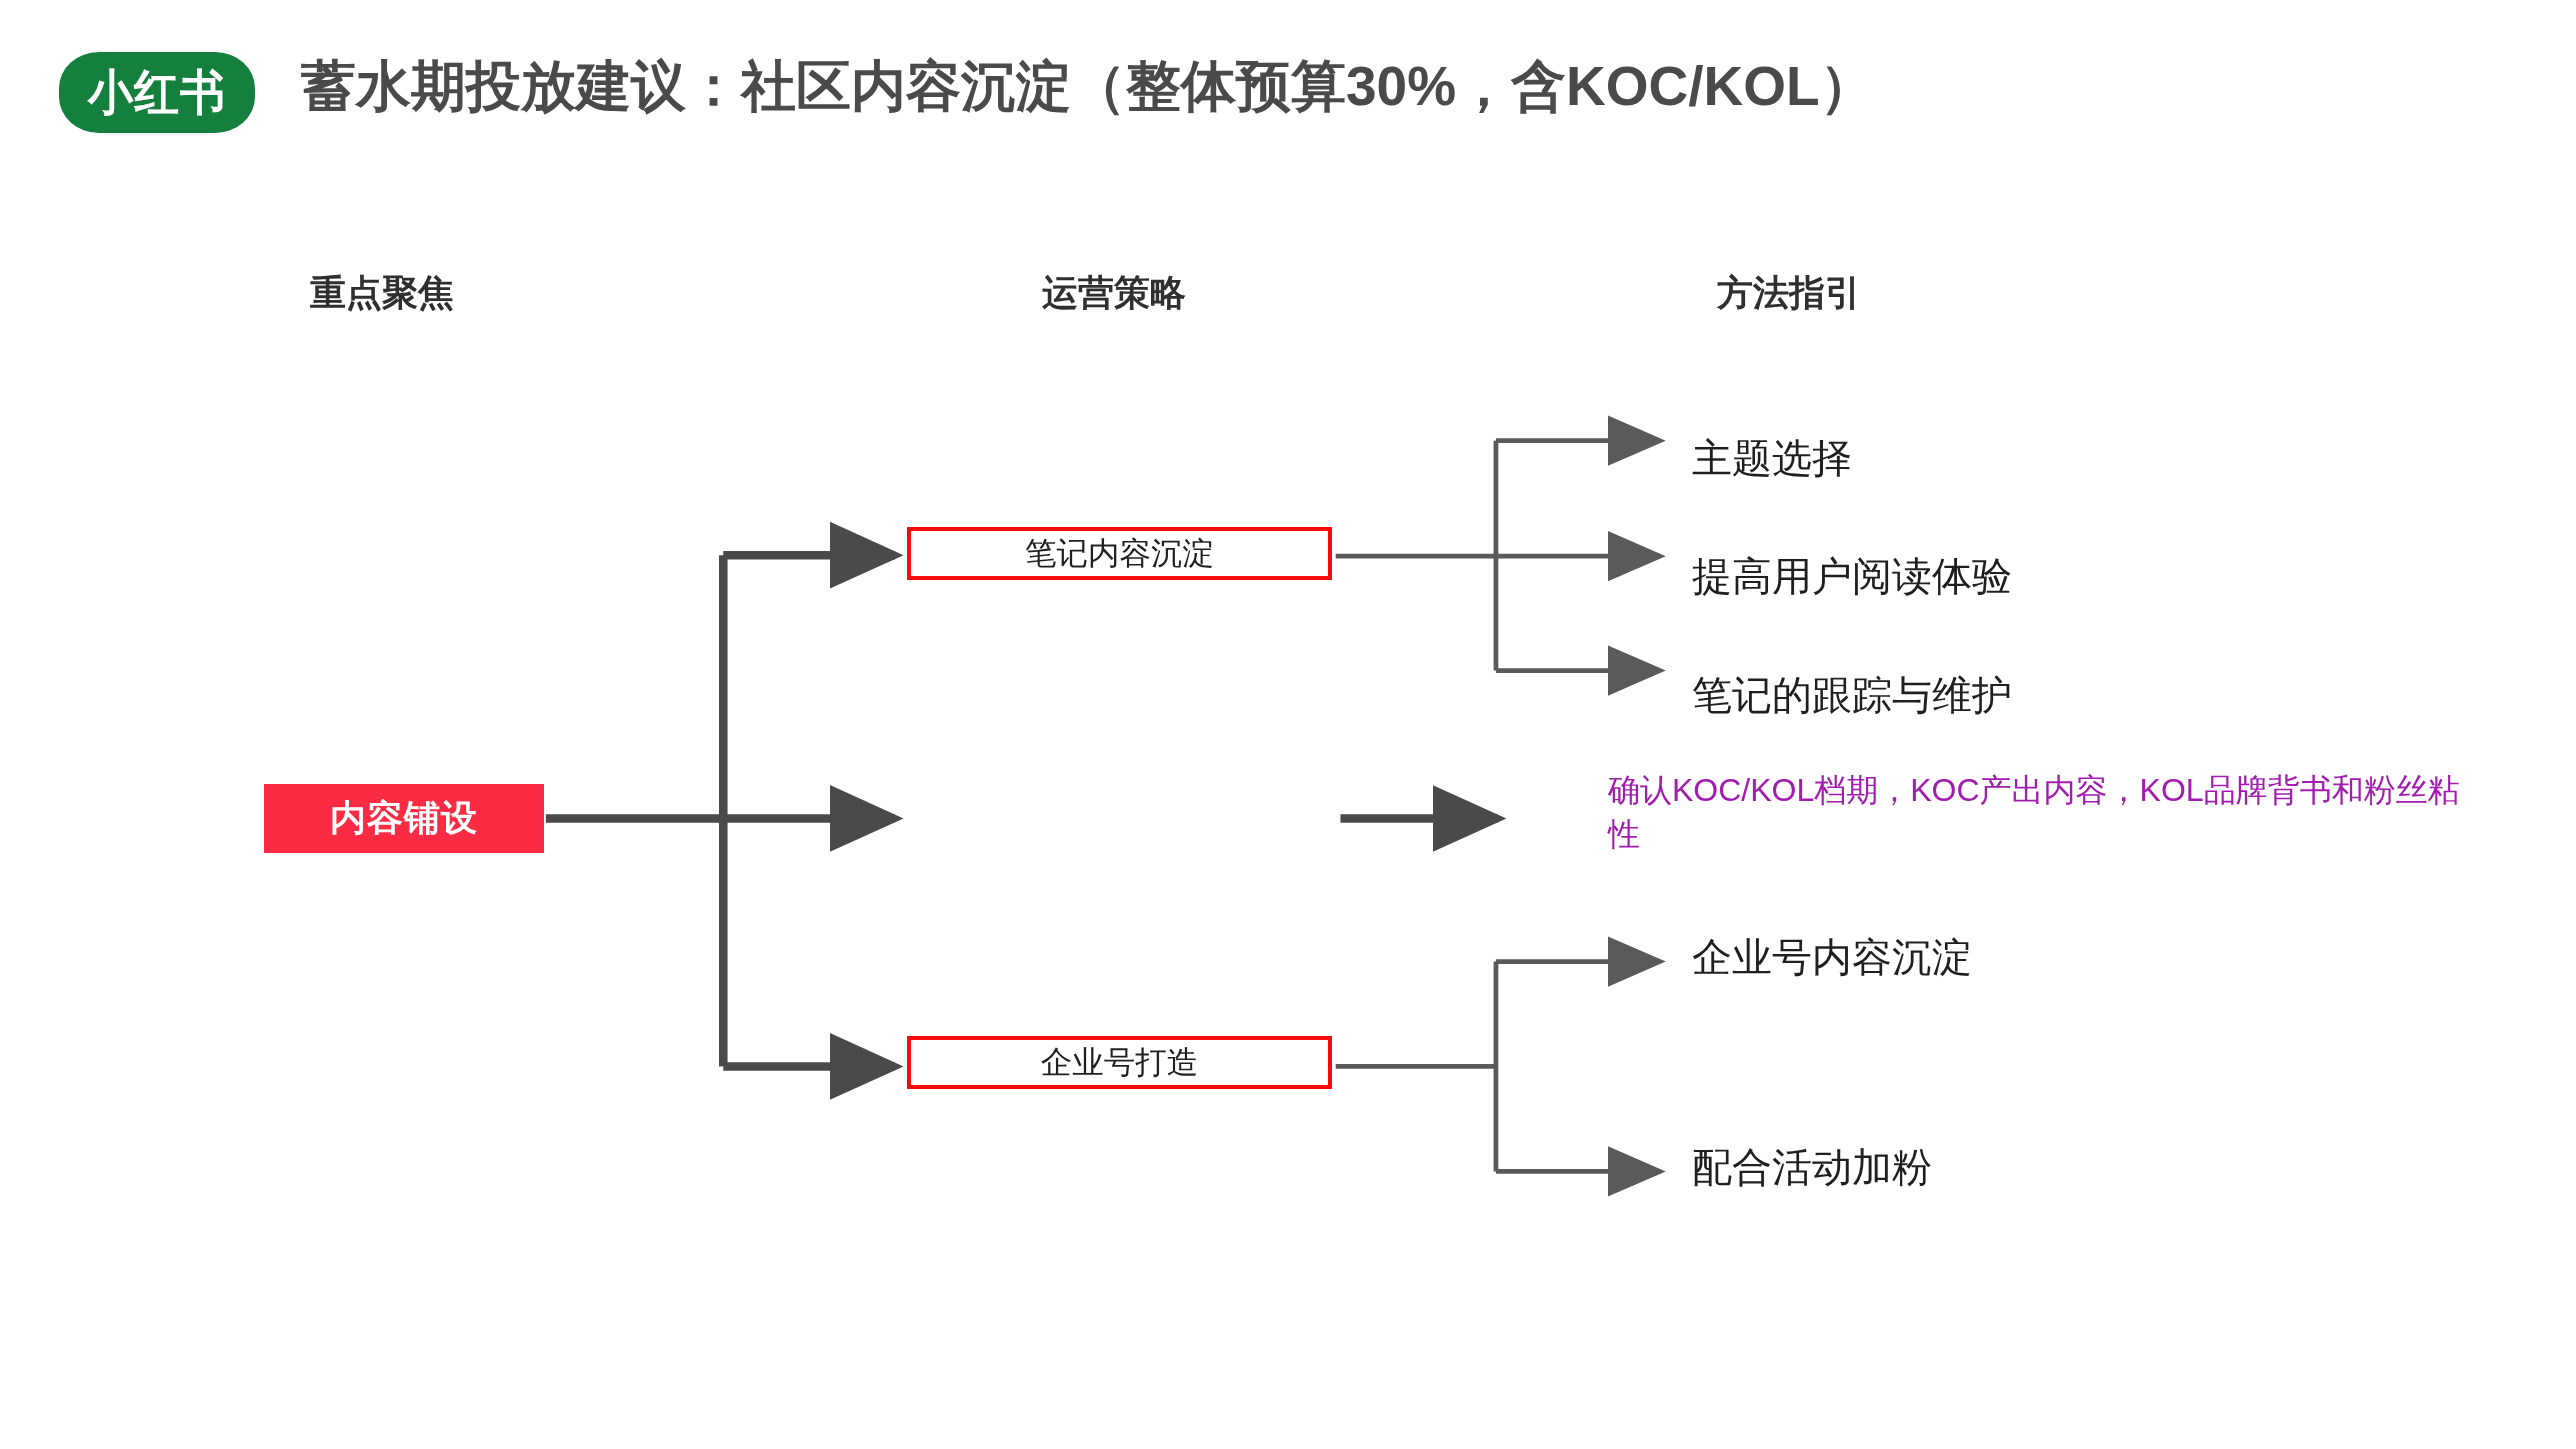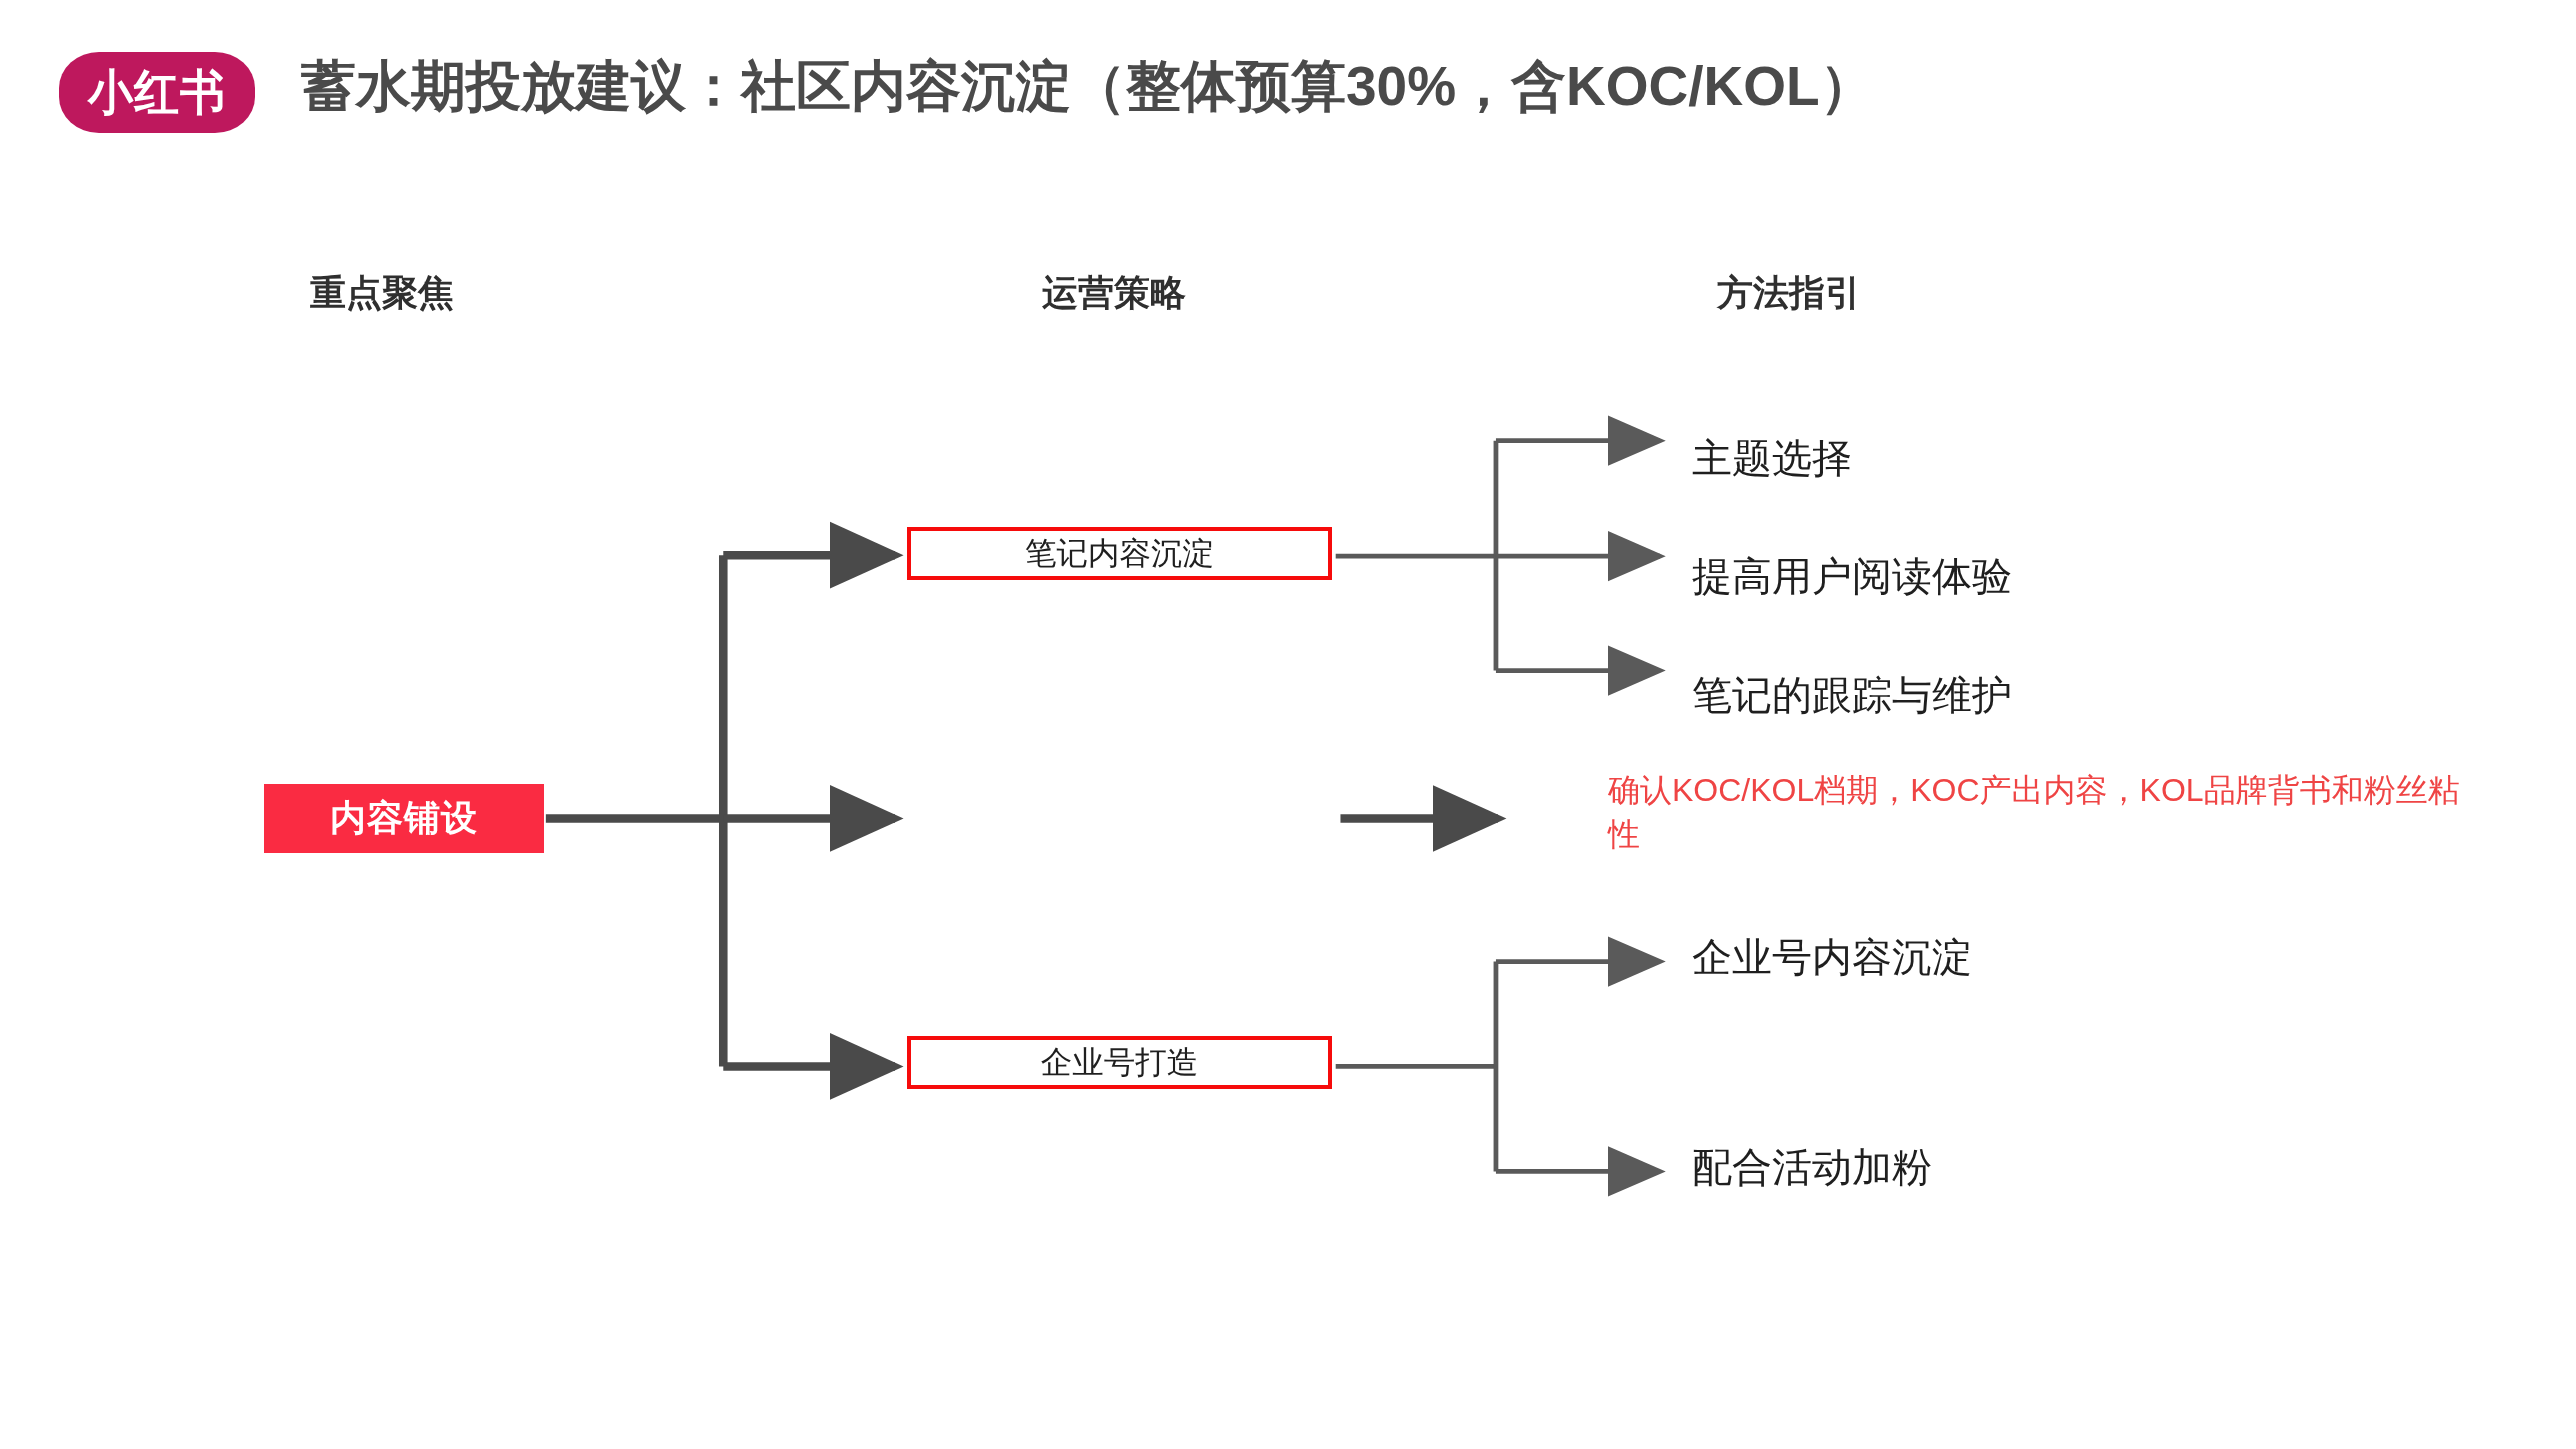--- a/index.html
+++ b/index.html
@@ -19,21 +19,21 @@
     overflow: hidden;
   }
 
   
   #brand-logo {
     position: absolute;
     left: 59px;
     top: 52px;
     width: 196px;
     height: 81px;
-    background: #be185d;
+    background: #15803d;
     border-radius: 40px / 36px;
     display: flex;
     align-items: center;
     justify-content: center;
   }
   #brand-logo .logo-text {
     color: #ffffff;
     font-size: 45px;
     font-weight: bold;
     letter-spacing: 1px;
@@ -119,21 +119,21 @@
   #method-0-2 { left: 1692px; top: 668px; }
   #method-2-0 { left: 1692px; top: 930px; }
   #method-2-1 { left: 1692px; top: 1140px; }
 
   #method-1-0 {
     position: absolute;
     left: 1608px;
     top: 768px;
     width: 859px;
     font-size: 32px;
-    color: #ef4444;
+    color: #a21caf;
     line-height: 1.38;
   }
 
   
   #connectors {
     position: absolute;
     left: 0;
     top: 0;
     width: 2576px;
     height: 1449px;

